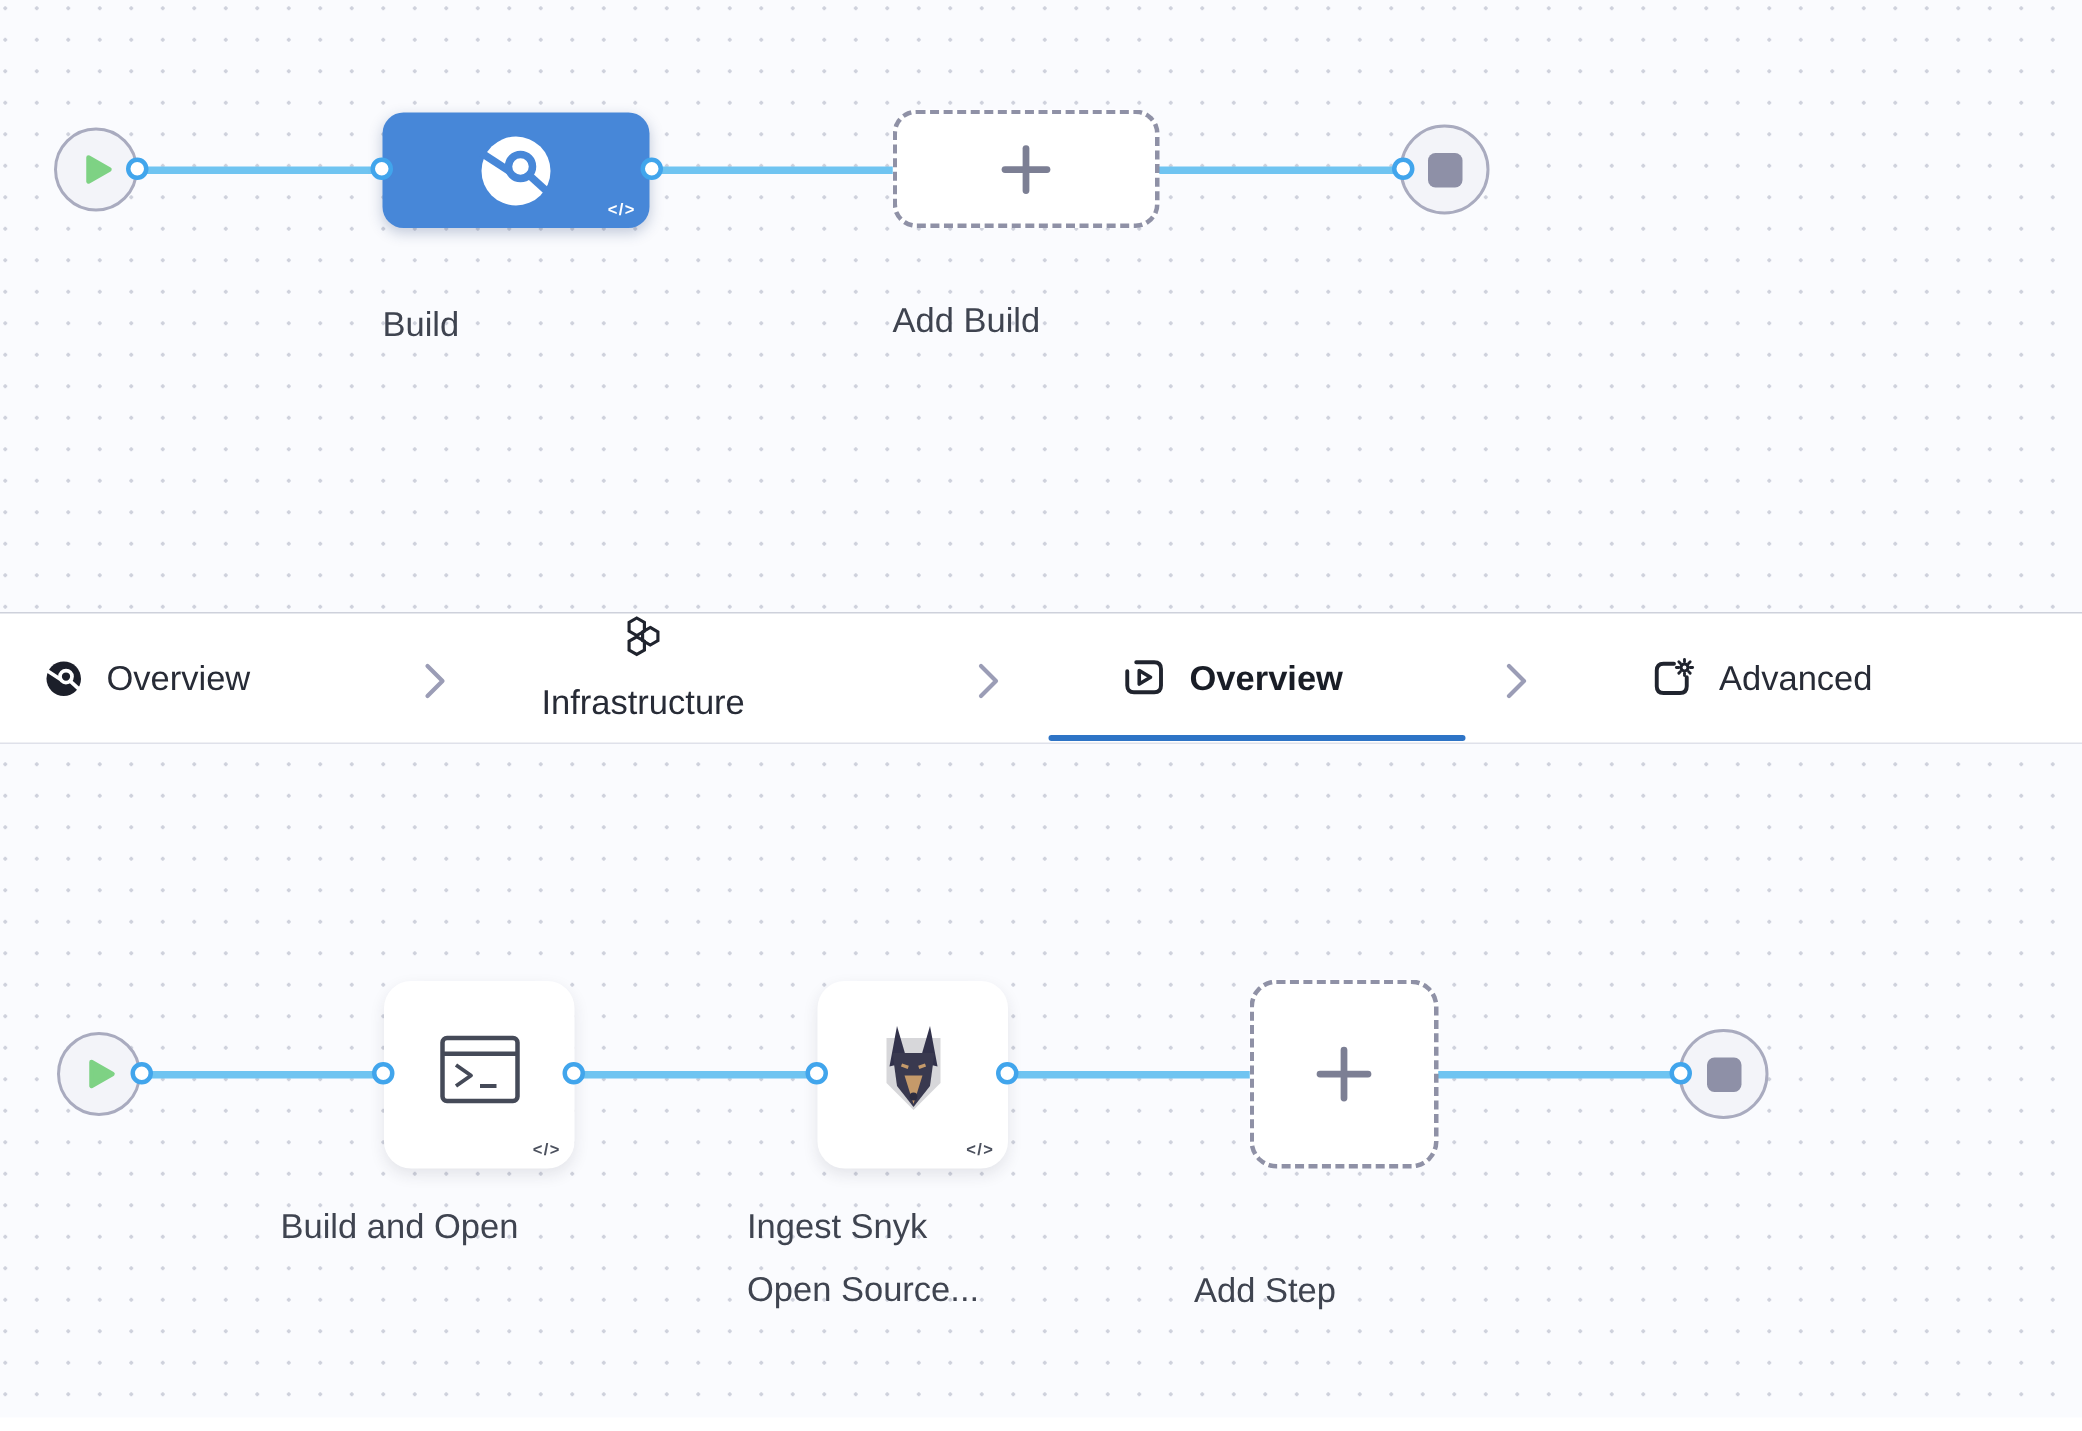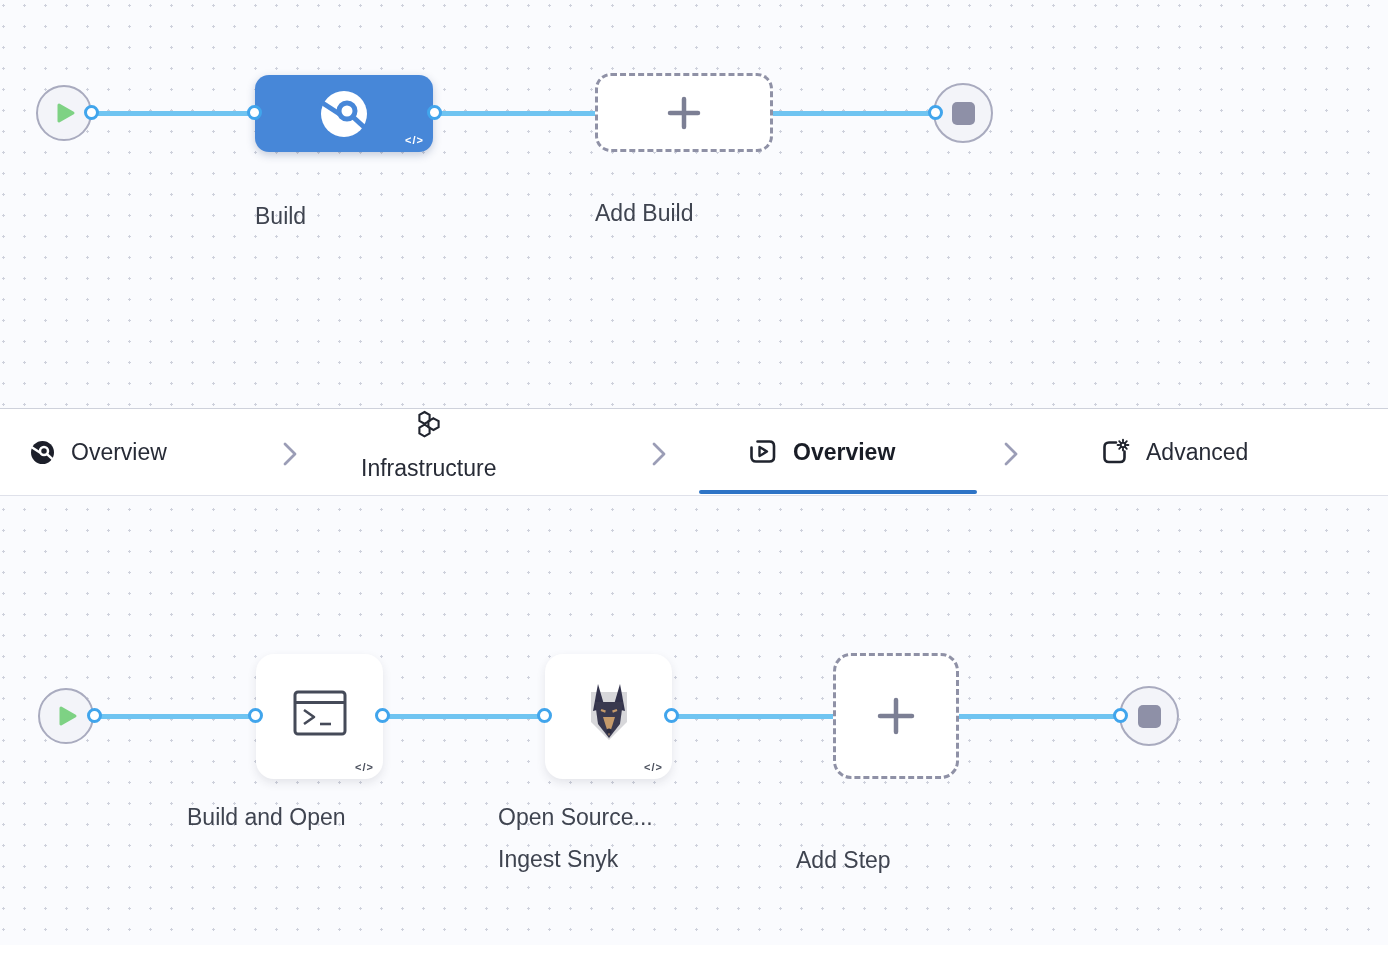--- a/index.html
+++ b/index.html
@@ -201,19 +201,19 @@
 
   <div class="connector" style="left:87px;top:708px;"></div>
   <div class="connector" style="left:248px;top:708px;"></div>
   <div class="connector" style="left:375px;top:708px;"></div>
   <div class="connector" style="left:537px;top:708px;"></div>
   <div class="connector" style="left:664px;top:708px;"></div>
   <div class="connector" style="left:1113px;top:708px;"></div>
 
   <div class="node-label" style="left:187px;top:796px;width:260px;">Build and Open</div>
   <div class="node-label" style="left:498px;top:796px;width:220px;">
+    <span style="display:block;">Ingest Snyk</span>
     <span style="display:block;">Open Source...</span>
-    <span style="display:block;">Ingest Snyk</span>
   </div>
   <div class="node-label" style="left:796px;top:793px;width:200px;margin-top:46px;">Add Step</div>
 
   <div class="bottom-strip"></div>
 </div>
 
 </body></html>

